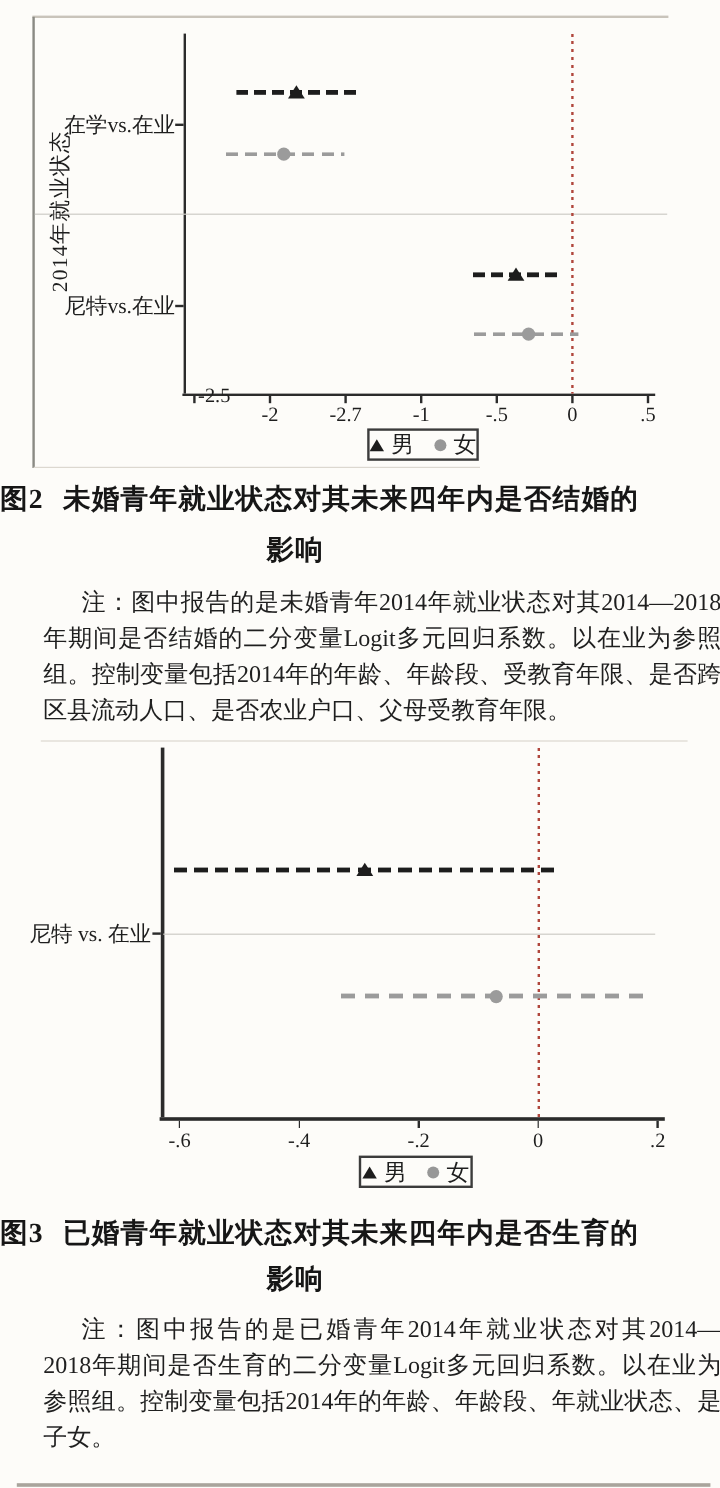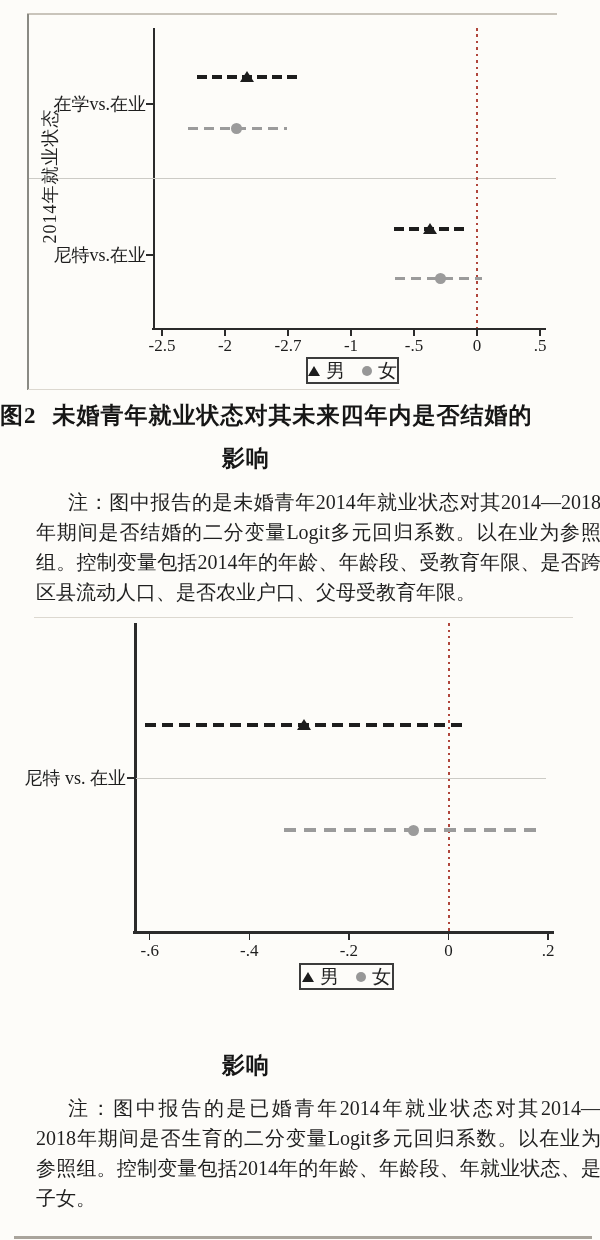--- a/index.html
+++ b/index.html
@@ -43,21 +43,21 @@
   <div class="rule" style="left:28px;top:389px;width:372px;height:1px;background:#dcd8d0;"></div>
   <div class="rule" style="left:34px;top:617px;width:539px;height:1px;background:#dcd8d0;"></div>
   <div class="rule" style="left:14px;top:1236px;width:578px;height:3px;background:#a9a49c;"></div>
 
   <div id="fig2-plot" class="abs" style="left:0;top:0;width:600px;height:600px;">
       <div style="position: absolute; left: 153px; top: 28px; width: 2px; height: 300px; background: rgb(43, 43, 43);"></div>
       <div style="position: absolute; left: 152px; top: 328px; width: 394px; height: 2px; background: rgb(43, 43, 43);"></div>
       <div style="position: absolute; left: 29px; top: 177.5px; width: 527px; height: 1px; background: rgb(204, 203, 198);"></div>
       <div style="position: absolute; left: 476px; top: 28px; width: 2px; height: 300px; background: repeating-linear-gradient(rgb(176, 70, 60) 0px, rgb(176, 70, 60) 2.5px, transparent 2.5px, transparent 6.5px);"></div>
       <div style="position: absolute; left: 161.25px; top: 330px; width: 1.5px; height: 6px; background: rgb(43, 43, 43);"></div>
-      <div class="ticklabel" style="position: absolute; left: 132px; top: 336px; width: 60px;">-2.5</div>
+      <div class="ticklabel" style="position: absolute; left: 132px; top: 320px; width: 60px; text-align: right;">-2.5</div>
       <div style="position: absolute; left: 224.25px; top: 330px; width: 1.5px; height: 6px; background: rgb(43, 43, 43);"></div>
       <div class="ticklabel" style="position: absolute; left: 195px; top: 336px; width: 60px;">-2</div>
       <div style="position: absolute; left: 287.25px; top: 330px; width: 1.5px; height: 6px; background: rgb(43, 43, 43);"></div>
       <div class="ticklabel" style="position: absolute; left: 258px; top: 336px; width: 60px;">-2.7</div>
       <div style="position: absolute; left: 350.25px; top: 330px; width: 1.5px; height: 6px; background: rgb(43, 43, 43);"></div>
       <div class="ticklabel" style="position: absolute; left: 321px; top: 336px; width: 60px;">-1</div>
       <div style="position: absolute; left: 413.25px; top: 330px; width: 1.5px; height: 6px; background: rgb(43, 43, 43);"></div>
       <div class="ticklabel" style="position: absolute; left: 384px; top: 336px; width: 60px;">-.5</div>
       <div style="position: absolute; left: 476.25px; top: 330px; width: 1.5px; height: 6px; background: rgb(43, 43, 43);"></div>
       <div class="ticklabel" style="position: absolute; left: 447px; top: 336px; width: 60px;">0</div>
@@ -128,20 +128,23 @@
     <span class="legend-item">
       <span class="tri"></span>
       <span>男</span>
     </span>
     <span class="legend-item">
       <span class="circ"></span>
       <span>女</span>
     </span>
   </div>
 
+  <div class="caption-line" style="top:1012px;">
+    <span class="caption-prefix">图3</span><span>已婚青年就业状态对其未来四年内是否生育的</span>
+  </div>
   <div class="caption-line" style="top:1050px;">影响</div>
 
   <div class="note" style="top:1093px;">
     <div class="note-line" style="text-indent:32px;">注：图中报告的是已婚青年2014年就业状态对其2014—</div>
     <div class="note-line">2018年期间是否生育的二分变量Logit多元回归系数。以在业为</div>
     <div class="note-line">参照组。控制变量包括2014年的年龄、年龄段、年就业状态、是</div>
     <div class="note-line last">子女。</div>
   </div>
 
 </div>

